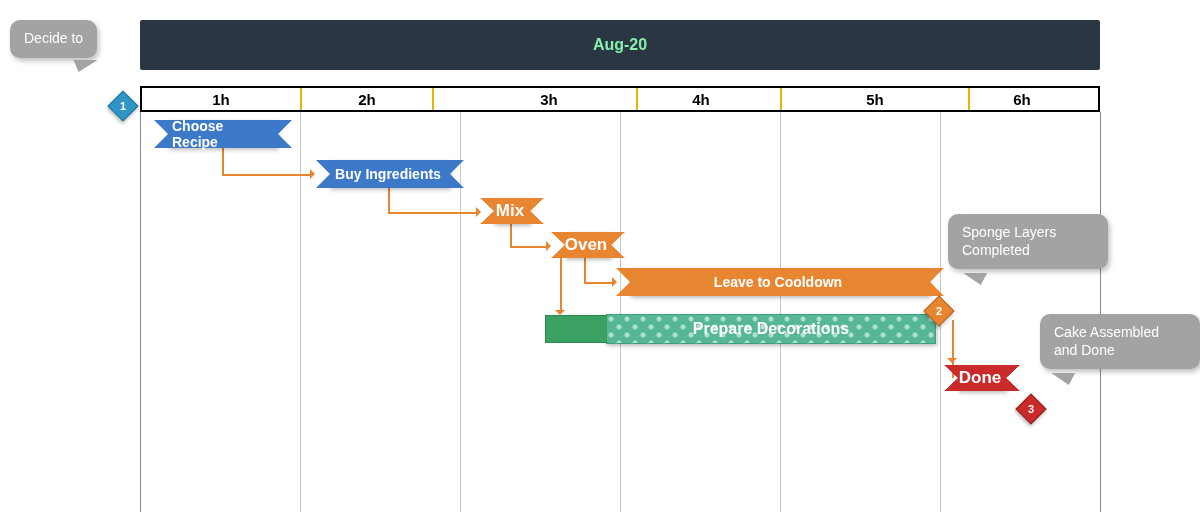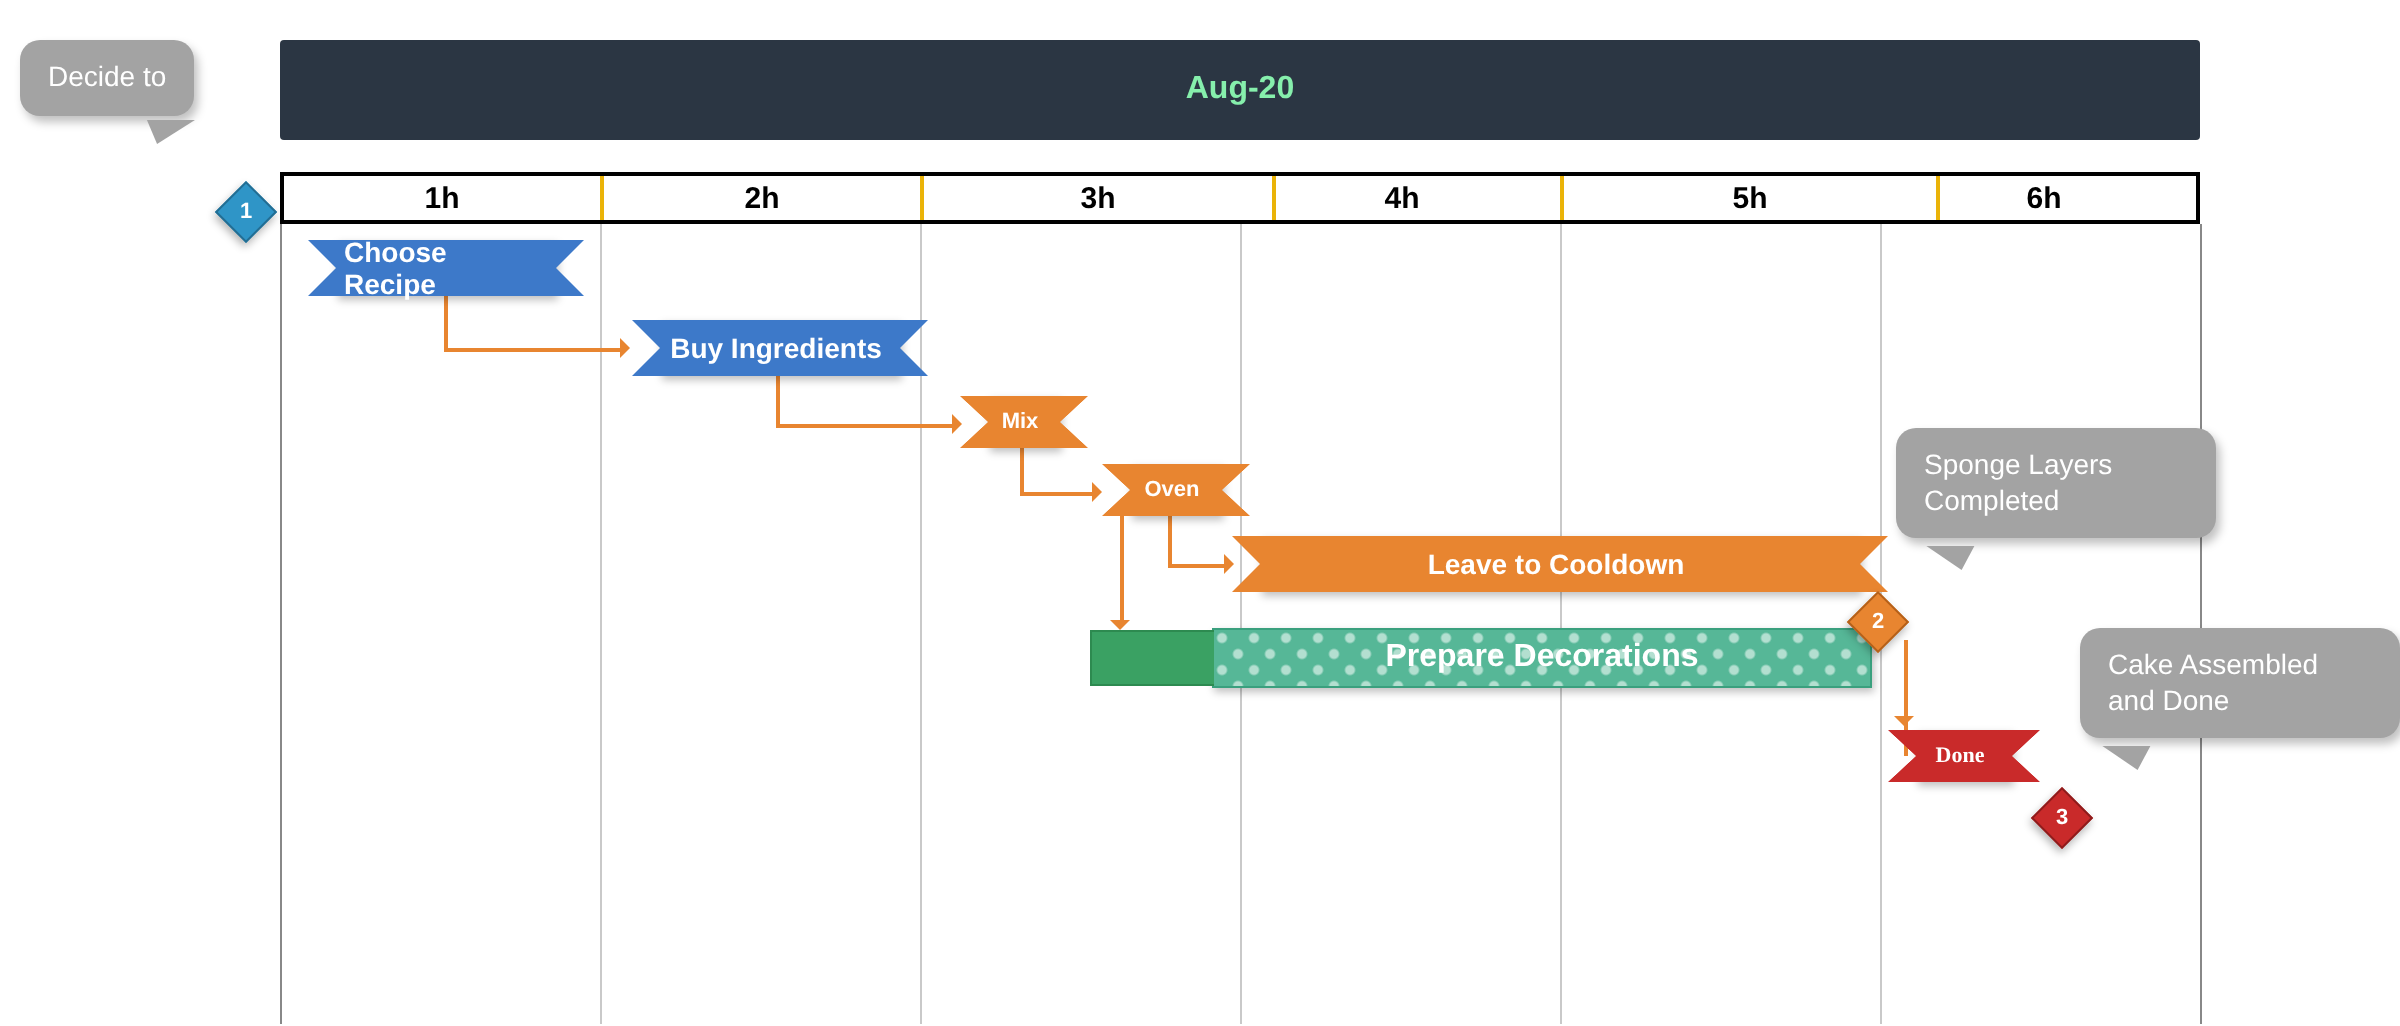--- a/index.html
+++ b/index.html
@@ -46,21 +46,21 @@
 
   
   .arrow {
     position: absolute;
     height: 28px;
     display:flex; align-items:center; justify-content:center;
     color:#fff; font-weight:600; font-size:14px;
     padding: 0 8px 0 4px;
     box-shadow: 1px 2px 4px rgba(0,0,0,0.25);
   }
-  .arrow.small { font-size:11px; height:26px;}
+  .arrow.small { font-size:17px; height:26px;}
   .arrow::before, .arrow::after {
     content:"";
     position:absolute; top:0; bottom:0;
     width:14px;
   }
   .arrow::before { left:-14px; }
   .arrow::after  { right:-14px; }
 
   .arrow.blue { background:#3d79c9; }
   .arrow.blue::before { background:
@@ -71,21 +71,21 @@
     linear-gradient(to left bottom, transparent 49%, #3d79c9 51%) bottom/100% 50% no-repeat; }
 
   .arrow.orange { background:#e88530; }
   .arrow.orange::before { background:
     linear-gradient(to right top,    transparent 49%, #e88530 51%) top/100% 50% no-repeat,
     linear-gradient(to right bottom, transparent 49%, #e88530 51%) bottom/100% 50% no-repeat; }
   .arrow.orange::after { background:
     linear-gradient(to left top,    transparent 49%, #e88530 51%) top/100% 50% no-repeat,
     linear-gradient(to left bottom, transparent 49%, #e88530 51%) bottom/100% 50% no-repeat; }
 
-  .arrow.red { background:#c92a2a;font-family:Liberation Serif, serif; }
+  .arrow.red { background:#c92a2a; }
   .arrow.red::before { background:
     linear-gradient(to right top,    transparent 49%, #c92a2a 51%) top/100% 50% no-repeat,
     linear-gradient(to right bottom, transparent 49%, #c92a2a 51%) bottom/100% 50% no-repeat; }
   .arrow.red::after { background:
     linear-gradient(to left top,    transparent 49%, #c92a2a 51%) top/100% 50% no-repeat,
     linear-gradient(to left bottom, transparent 49%, #c92a2a 51%) bottom/100% 50% no-repeat; }
 
   
   .dec-bar {
     position:absolute; height:30px;
@@ -159,21 +159,21 @@
 <div class="stage">
 
   <div class="title-bar">
     <span>Aug-20</span>
   </div>
 
   <div class="scale-row">
     <div class="scale-cell" style="left:0;width:160px">
         <span>1h</span>
       </div>
-    <div class="scale-cell" style="left:160px;width:160px">
+    <div class="scale-cell" style="left:160px;width:132px">
         <span>2h</span>
       </div>
     <div class="scale-cell" style="left:320px;width:176px">
         <span>3h</span>
       </div>
     <div class="scale-cell" style="left:480px;width:160px">
         <span>4h</span>
       </div>
     <div class="scale-cell" style="left:640px;width:188px">
         <span>5h</span>

